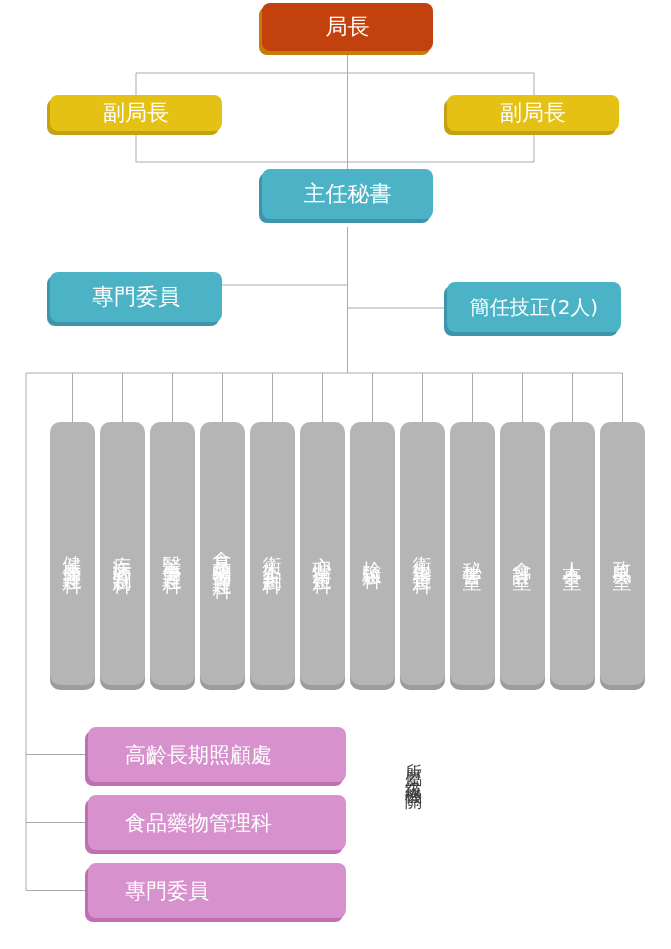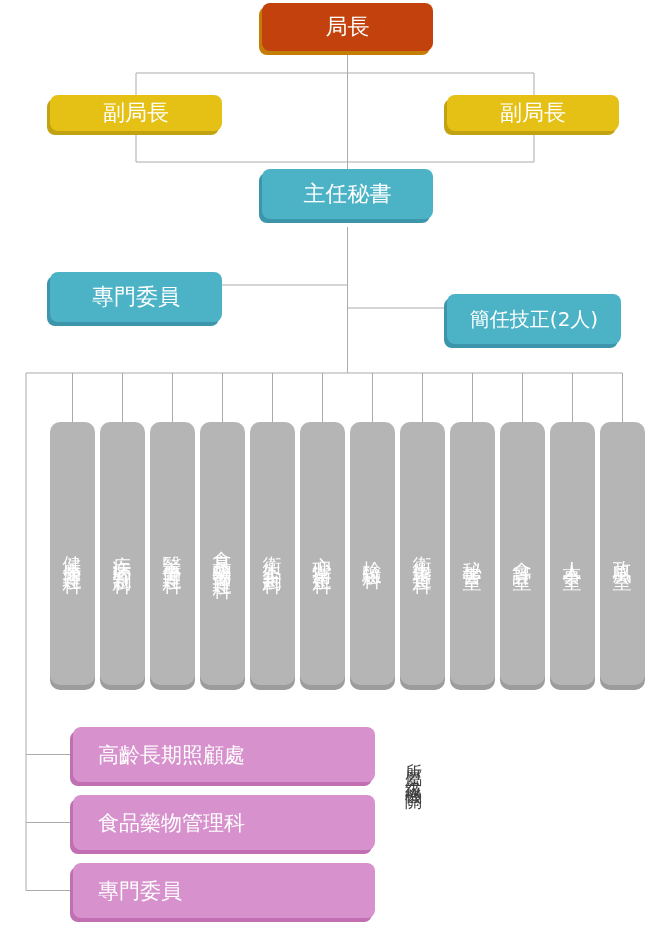--- a/index.html
+++ b/index.html
@@ -10,29 +10,29 @@
        color:#ffffff;border-radius:8px;box-sizing:border-box;white-space:nowrap;}
   .box-director{left:262px;top:3px;width:171px;height:48px;background:#c2410c;
        box-shadow:-3px 4px 0 #C57E05;font-size:22px;}
   .box-deputy{top:95px;width:172px;height:36px;background:#E5C115;
        box-shadow:-3px 4px 0 #C2A210;font-size:22px;}
   .box-deputy.left{left:50px;}
   .box-deputy.right{left:447px;}
   .box-teal{background:#4CB3C6;box-shadow:-3px 4px 0 #3D95AB;font-size:22px;}
   .box-secretary{left:262px;top:169px;width:171px;height:50px;}
   .box-specialist{left:50px;top:272px;width:172px;height:50px;}
-  .box-technician{left:447px;top:294px;width:174px;height:50px;font-size:20px;}
+  .box-technician{left:447px;top:282px;width:174px;height:50px;font-size:20px;}
   .dept{position:absolute;z-index:1;top:422px;width:45px;height:263px;background:#B5B5B5;
        box-shadow:0 5px 0 #9C9C9C;border-radius:10px;display:flex;align-items:center;
        justify-content:center;}
   .dept span{writing-mode:vertical-rl;text-orientation:upright;color:#ffffff;
        font-size:19px;letter-spacing:5px;line-height:1;}
-  .pink{left:73px;width:302px;height:55px;background:#D792CD;
+  .pink{left:88px;width:258px;height:55px;background:#D792CD;
        box-shadow:-3px 4px 0 #C06FB2;font-size:21px;justify-content:flex-start;
-       padding-left:25px;}
+       padding-left:37px;}
   .note{position:absolute;z-index:1;left:405px;top:750px;writing-mode:vertical-rl;
        text-orientation:upright;color:#3C3C3C;font-size:17px;letter-spacing:6px;line-height:1;}
 </style>
 </head>
 <body>
 
 <div class="stage">
 
   <svg class="lines" viewBox="0 0 671 949" xmlns="http://www.w3.org/2000/svg">
     <g stroke="#ABABAB" stroke-width="1" fill="none">

